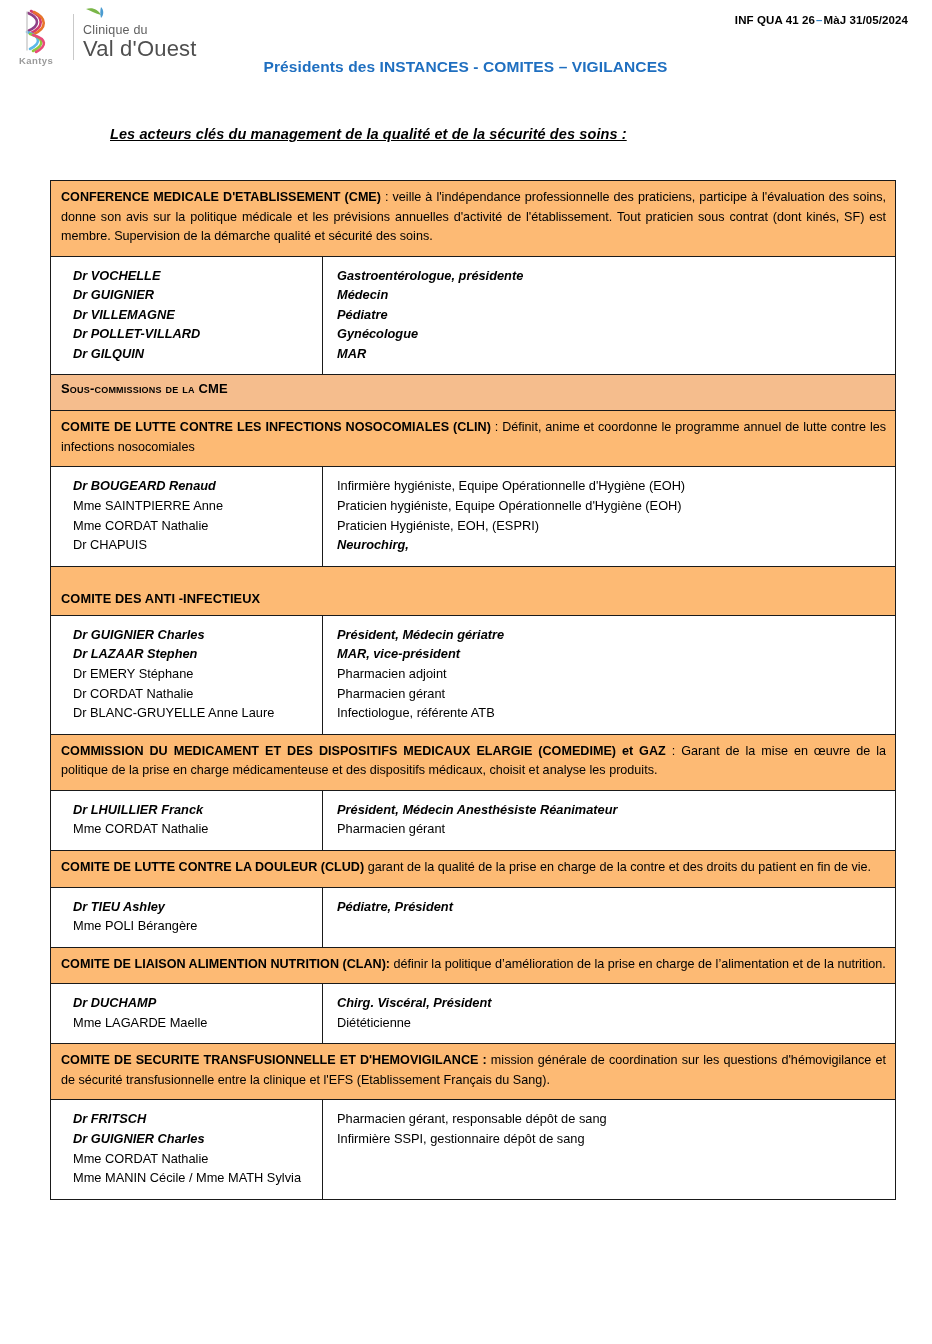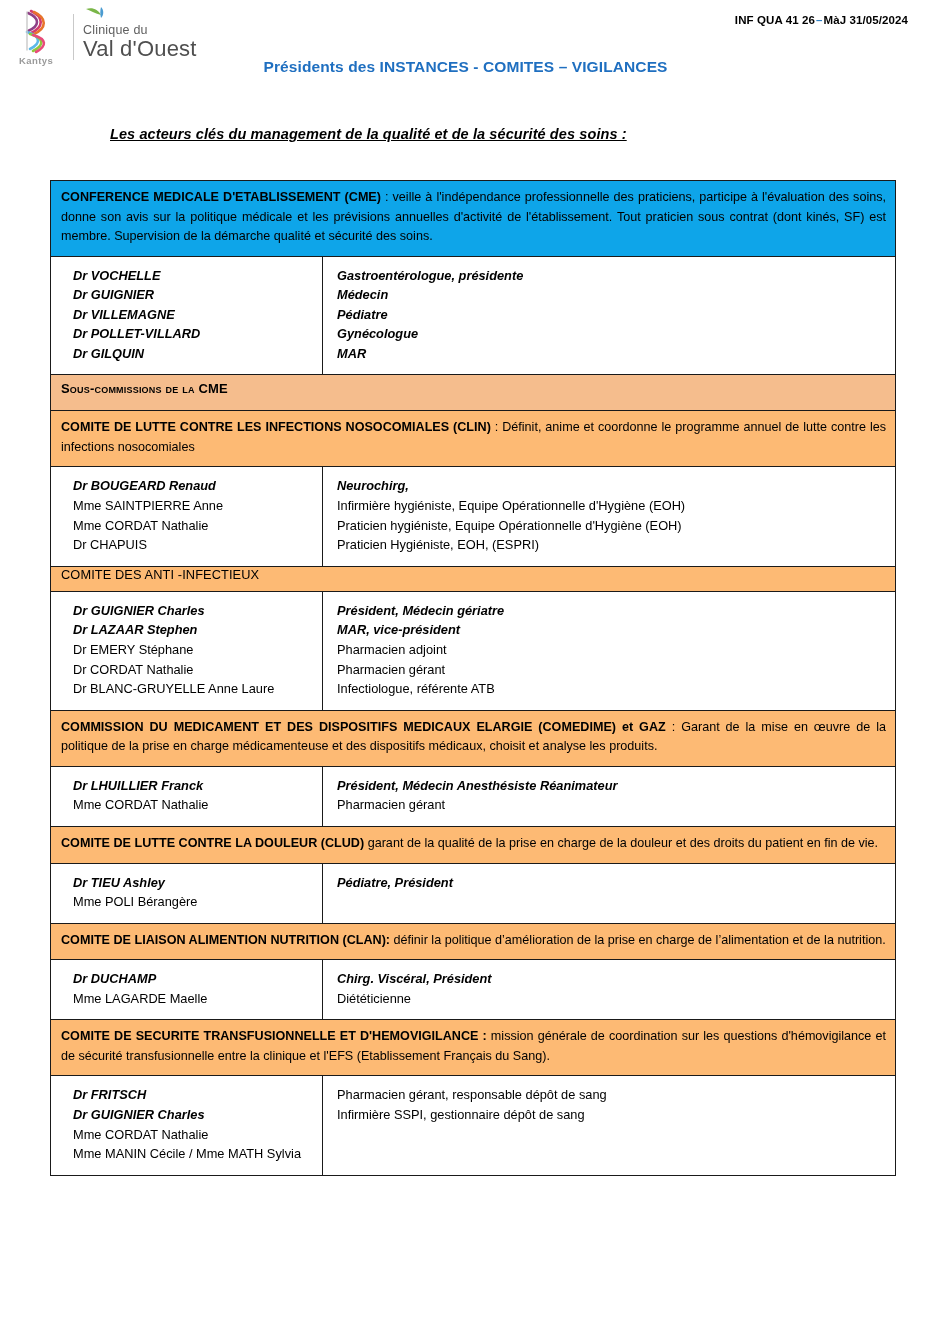--- a/index.html
+++ b/index.html
@@ -128,37 +128,37 @@
   }
   .row:last-child { border-bottom: none; }
 
   .band {
     padding: 7px 9px 9px 10px;
     font-size: 12.6px;
     line-height: 19.5px;
     text-align: justify;
     text-justify: inter-word;
   }
-  .band-strong { background: #0ea5e9; }
+  .band-strong { background: #fdba74; }
   .band-light  { background: #fdba74; }
 
   .band b { font-weight: bold; }
 
   .band-subcom {
     background: #f5bd8d;
     padding: 6px 10px 14px 10px;
     font-size: 13px;
     font-weight: bold;
     font-variant: small-caps;
     letter-spacing: .2px;
   }
   .band-plain {
-    padding: 0 10px 9px 10px;
+    padding: 24px 10px 9px 10px;
     font-size: 12.8px;
-    font-weight: normal;
+    font-weight: bold;
     letter-spacing: .1px;
   }
 
   .members {
     display: flex;
     background: #ffffff;
   }
   .col-names {
     width: 272px;
     flex: none;
@@ -255,24 +255,24 @@
     </div>
     <div class="row">
       <div class="members">
         <div class="col-names">
           <div class="entry bi">Dr BOUGEARD Renaud</div>
           <div class="entry just">Mme SAINTPIERRE Anne
 Mme CORDAT Nathalie
 Dr CHAPUIS</div>
         </div>
         <div class="col-roles">
-          <div class="entry bi">Neurochirg,</div>
           <div class="entry">Infirmière hygiéniste, Equipe Opérationnelle d'Hygiène (EOH)
 Praticien hygiéniste, Equipe Opérationnelle d'Hygiène (EOH)
 Praticien Hygiéniste, EOH, (ESPRI)</div>
+          <div class="entry bi">Neurochirg,</div>
         </div>
       </div>
     </div>
     <div class="row">
       <div class="band-plain band-light">COMITE DES ANTI -INFECTIEUX</div>
     </div>
     <div class="row">
       <div class="members">
         <div class="col-names">
           <div class="entry bi">Dr GUIGNIER Charles
@@ -299,21 +299,21 @@
           <div class="entry bi">Dr LHUILLIER Franck</div>
           <div class="entry just">Mme CORDAT Nathalie</div>
         </div>
         <div class="col-roles">
           <div class="entry bi">Président, Médecin Anesthésiste Réanimateur</div>
           <div class="entry">Pharmacien gérant</div>
         </div>
       </div>
     </div>
     <div class="row">
-      <div class="band band-light"><b>COMITE DE LUTTE CONTRE LA DOULEUR (CLUD)</b><span>   garant de la qualité de la prise en charge de la douleur et des droits du patient en fin de vie.</span></div>
+      <div class="band band-light"><b>COMITE DE LUTTE CONTRE LA DOULEUR (CLUD)</b><span>   garant de la qualité de la prise en charge de la contre et des droits du patient en fin de vie.</span></div>
     </div>
     <div class="row">
       <div class="members">
         <div class="col-names">
           <div class="entry bi">Dr TIEU Ashley</div>
           <div class="entry just">Mme POLI Bérangère</div>
         </div>
         <div class="col-roles">
           <div class="entry bi">Pédiatre, Président</div>
         </div>

